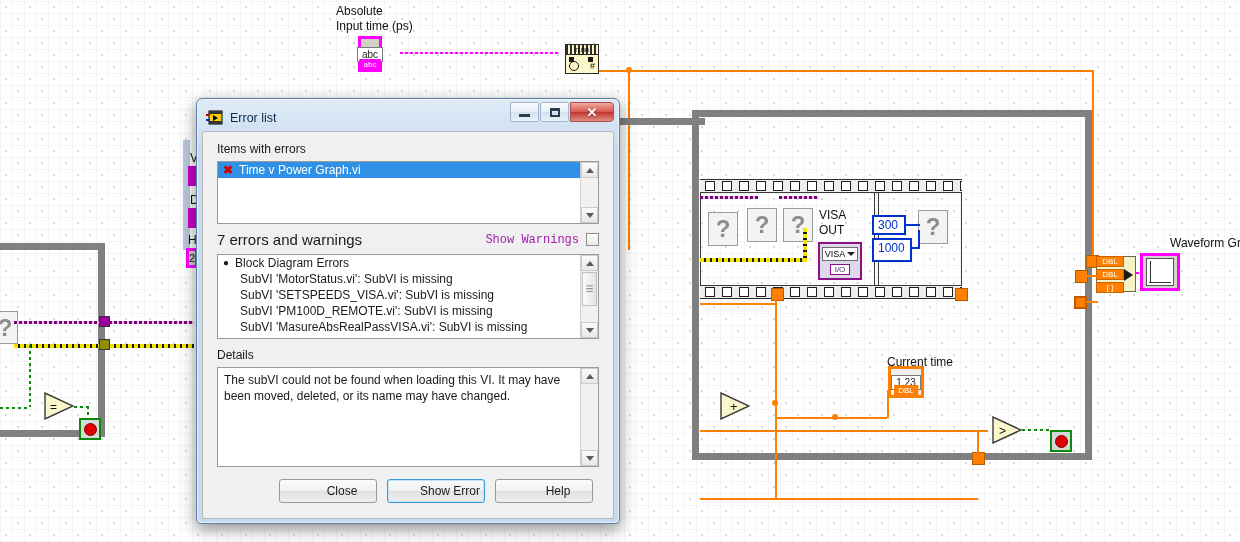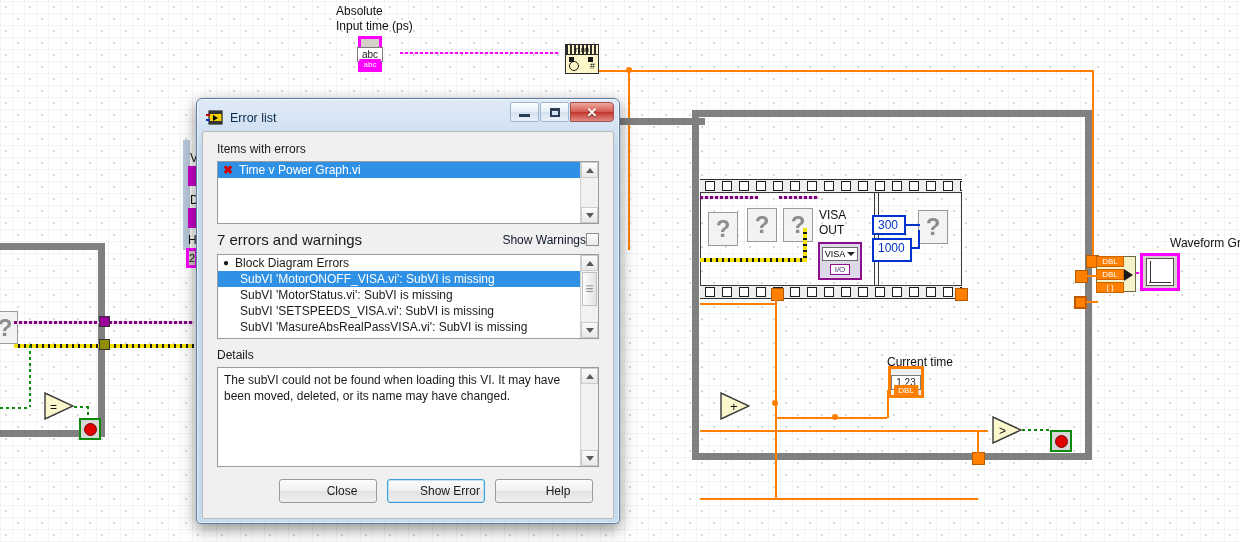--- a/index.html
+++ b/index.html
@@ -319,22 +319,22 @@
     border:1px solid #c0c0c0; box-sizing:border-box;
     display:flex;align-items:center;justify-content:center;
   }
   .sb-thumb span{ font-size:9px;color:#777; letter-spacing:0; line-height:8px;}
 
   .meta-row {
     display:flex; align-items:center; justify-content:space-between;
     margin: 7px 0 6px 0;
   }
   .meta-row .count { font-size:15px;color:#1a1a1a;font-family:"Liberation Sans",sans-serif;}
-  .meta-row .sw { display:flex;align-items:center;font-size:12px;color:#0f172a;
-     font-family:Liberation Sans, sans-serif;}
+  .meta-row .sw { display:flex;align-items:center;gap:7px; font-size:12px;color:#a21caf;
+     font-family:Liberation Mono, monospace;}
   .chk {
     width:13px;height:13px;box-sizing:border-box;
     border:1px solid #8d8d8d;background:linear-gradient(to bottom,#fdfdfd,#e9e9e9);
   }
 
   .details-box {
     background:#ffffff;border:1px solid #9a9a9a;box-sizing:border-box;
     position:relative; overflow:hidden;
   }
   .details-text{
@@ -603,23 +603,23 @@
           <span class="chk"></span>
         </div>
       </div>
 
       <div class="listbox" style="height:85px;">
         <div class="lb-items">
           <div class="lb-row">
             <span class="bullet">●</span>
             <span>Block Diagram Errors</span>
           </div>
-          <div class="lb-row indent sel">SubVI 'MotorONOFF_VISA.vi': SubVI is missing</div>
           <div class="lb-row indent">SubVI 'MotorStatus.vi': SubVI is missing</div>
           <div class="lb-row indent">SubVI 'SETSPEEDS_VISA.vi': SubVI is missing</div>
+          <div class="lb-row indent">SubVI 'PM100D_REMOTE.vi': SubVI is missing</div>
           <div class="lb-row indent">SubVI 'MasureAbsRealPassVISA.vi': SubVI is missing</div>
         </div>
         <div class="scrollbar">
           <div class="sb-btn">
             <div class="sb-arrow-up"></div>
           </div>
           <div class="sb-thumb">
               <span>☰</span>
             </div>
           <div class="sb-btn">

